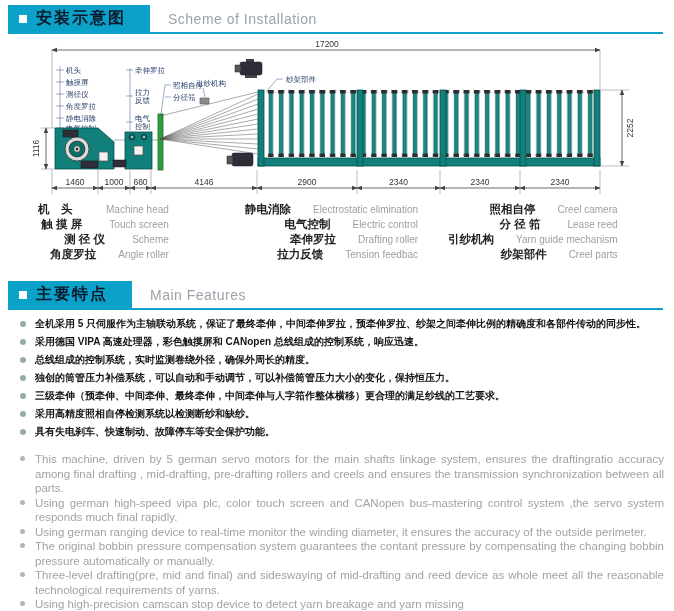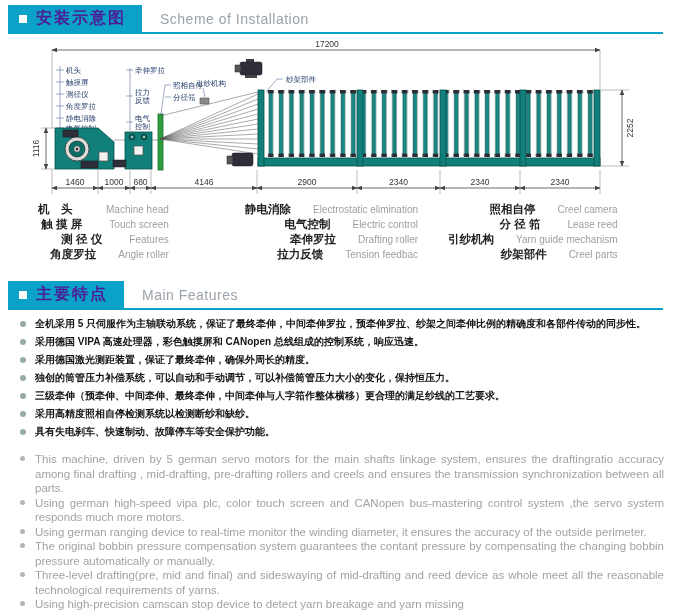--- a/index.html
+++ b/index.html
@@ -2,22 +2,22 @@
 <html><head>
 <meta charset="utf-8">
 <style>
   html,body{margin:0;padding:0;background:#fff;}
   body{width:674px;height:611px;position:relative;overflow:hidden;
        font-family:"Liberation Sans",sans-serif;-webkit-font-smoothing:antialiased;}
 
   
   .hdr{position:absolute;left:8px;width:655px;height:27px;display:flex;align-items:stretch;
        border-bottom:2px solid #0aa2c9;}
-  .hdr-badge{background:#0aa2c9;color:#4c1d95;display:flex;align-items:center;gap:9px;
-             padding:0 16px 0 11px;font-size:16px;font-weight:bold;letter-spacing:2px;}
+  .hdr-badge{background:#0aa2c9;color:#0f172a;display:flex;align-items:center;gap:9px;
+             padding:0 24px 0 11px;font-size:16px;font-weight:bold;letter-spacing:2px;}
   .hdr-sq{width:8px;height:8px;background:#fff;flex:0 0 auto;}
   .hdr-en{color:#9aa3ab;font-size:14px;margin-left:18px;display:flex;align-items:center;letter-spacing:.5px;}
 
   
   #diagram{position:absolute;left:0;top:36px;}
   .dim{stroke:#444;stroke-width:0.8;}
   .ext{stroke:#777;stroke-width:0.5;}
   .dimtxt{font-size:8.5px;fill:#333;}
   .callout{font-size:7.5px;fill:#253c6b;}
   .lead{stroke:#5a6f9a;stroke-width:0.6;fill:none;}
@@ -234,21 +234,21 @@
   <div class="lrow">
       <span class="lzh">机　头</span>
       <span class="len">Machine head</span>
     </div>
   <div class="lrow">
       <span class="lzh">触 摸 屏</span>
       <span class="len">Touch screen</span>
     </div>
   <div class="lrow">
       <span class="lzh">测 径 仪</span>
-      <span class="len">Features</span>
+      <span class="len">Scheme</span>
     </div>
   <div class="lrow">
       <span class="lzh">角度罗拉</span>
       <span class="len">Angle roller</span>
     </div>
 </div>
 <div class="legend-col" style="left:245px;">
   <div class="lrow">
       <span class="lzh">静电消除</span>
       <span class="len">Electrostatic elimination</span>
@@ -289,28 +289,28 @@
   <div class="hdr-badge">
     <span class="hdr-sq"></span>
     <span>主要特点</span>
   </div>
   <div class="hdr-en">Main Features</div>
 </div>
 
 <ul class="feat-zh">
   <li>全机采用 5 只伺服作为主轴联动系统，保证了最终牵伸，中间牵伸罗拉，预牵伸罗拉、纱架之间牵伸比例的精确度和各部件传动的同步性。</li>
   <li>采用德国 VIPA 高速处理器，彩色触摸屏和 CANopen 总线组成的控制系统，响应迅速。</li>
-  <li>采用德国激光测距装置，保证了最终牵伸，确保外周长的精度。</li>
+  <li>总线组成的控制系统，实时监测卷绕外径，确保外周长的精度。</li>
   <li>独创的筒管压力补偿系统，可以自动和手动调节，可以补偿筒管压力大小的变化，保持恒压力。</li>
   <li>三级牵伸（预牵伸、中间牵伸、最终牵伸，中间牵伸与人字筘作整体横移）更合理的满足纱线的工艺要求。</li>
   <li>采用高精度照相自停检测系统以检测断纱和缺纱。</li>
   <li>具有失电刹车、快速制动、故障停车等安全保护功能。</li>
 </ul>
 
 <ul class="feat-en">
   <li>This machine, driven by 5 german servo motors for the main shafts linkage system, ensures the draftingratio accuracy among final drafting , mid-drafting, pre-drafting rollers and creels and ensures the transmission synchronization between all parts.</li>
-  <li>Using german high-speed vipa plc, color touch screen and CANopen bus-mastering control system ,the servo system responds much more motors.</li>
+  <li>Using german high-speed vipa plc, color touch screen and CANopen bus-mastering control system ,the servo system responds much final rapidly.</li>
   <li>Using german ranging device to real-time monitor the winding diameter, it ensures the accuracy of the outside perimeter.</li>
   <li>The original bobbin pressure compensation system guarantees the contant pressure by compensating the changing bobbin pressure automatically or manually.</li>
   <li>Three-level drafting(pre, mid and final) and sideswaying of mid-drafting and reed device as whole meet all the reasonable technological requirements of yarns.</li>
   <li>Using high-precision camscan stop device to detect yarn breakage and yarn missing</li>
 
 </ul>
 
 </body></html>

